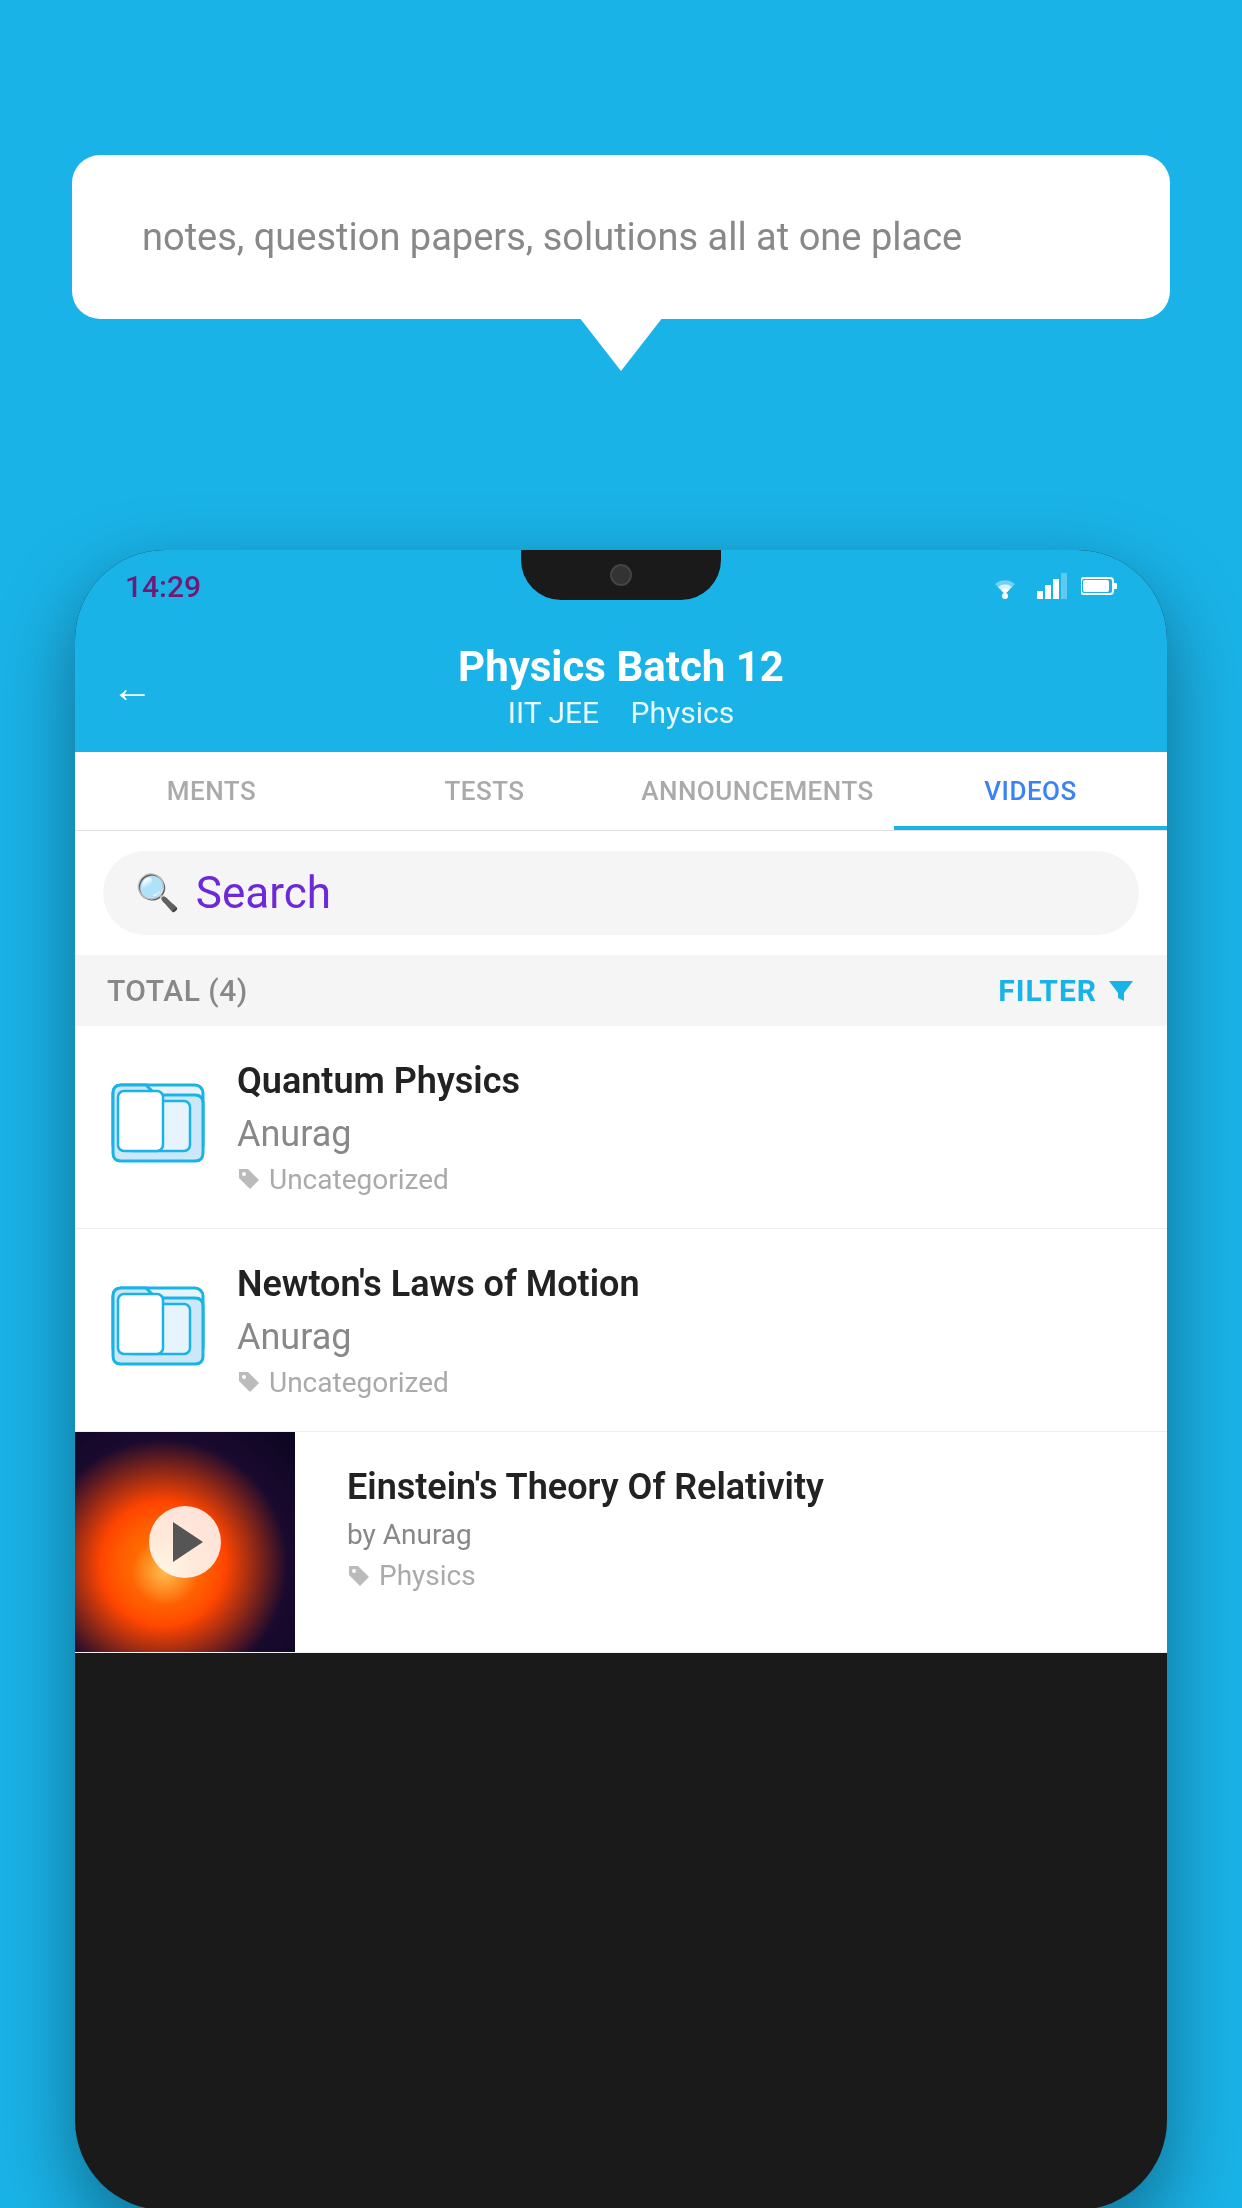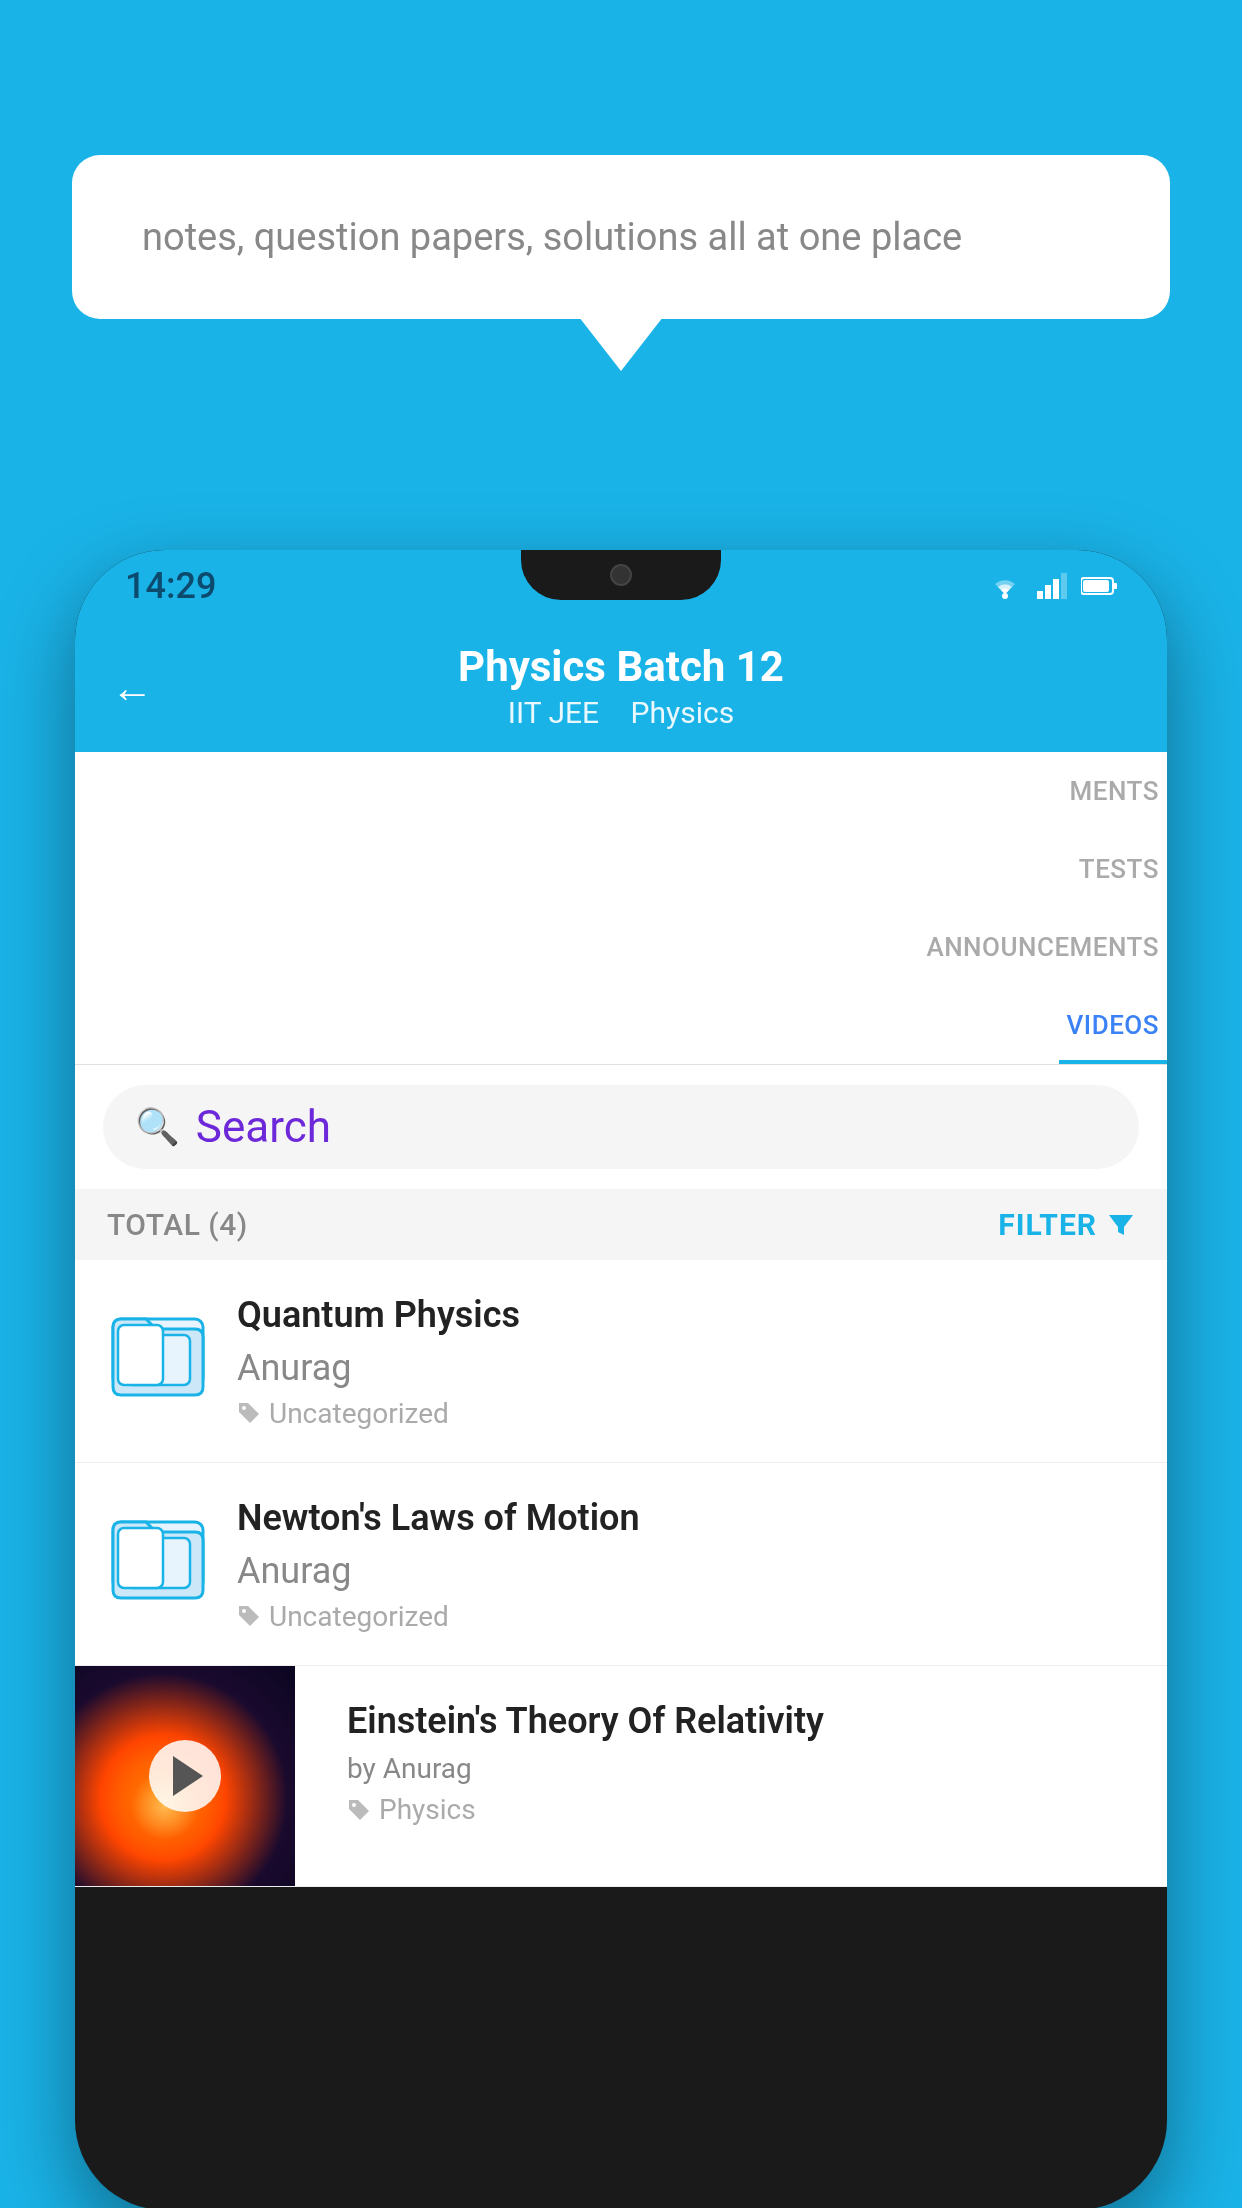--- a/index.html
+++ b/index.html
@@ -74,22 +74,22 @@
       background: #1ab3e8;
       height: 72px;
       display: flex;
       align-items: center;
       justify-content: space-between;
       padding: 0 50px;
       position: relative;
     }
 
     .status-time {
-      color: #0c4a6e;
-      font-size: 36px;
+      color: #701a75;
+      font-size: 30px;
       font-weight: 500;
     }
 
     .status-icons {
       display: flex;
       align-items: center;
       gap: 14px;
     }
 
     
@@ -145,24 +145,23 @@
     }
 
     .subtitle-sep {
       margin: 0 12px;
     }
 
     
     .tabs-bar {
       background: white;
       display: flex;
-      align-items: flex-end;
+      align-items: center;
       border-bottom: 1px solid #e0e0e0;
       overflow: hidden;
-      flex-direction: column;
     }
 
     .tab-item {
       flex: 1;
       text-align: center;
       padding: 24px 8px;
       font-size: 26px;
       font-weight: 500;
       color: #aaa;
       letter-spacing: 0.5px;

